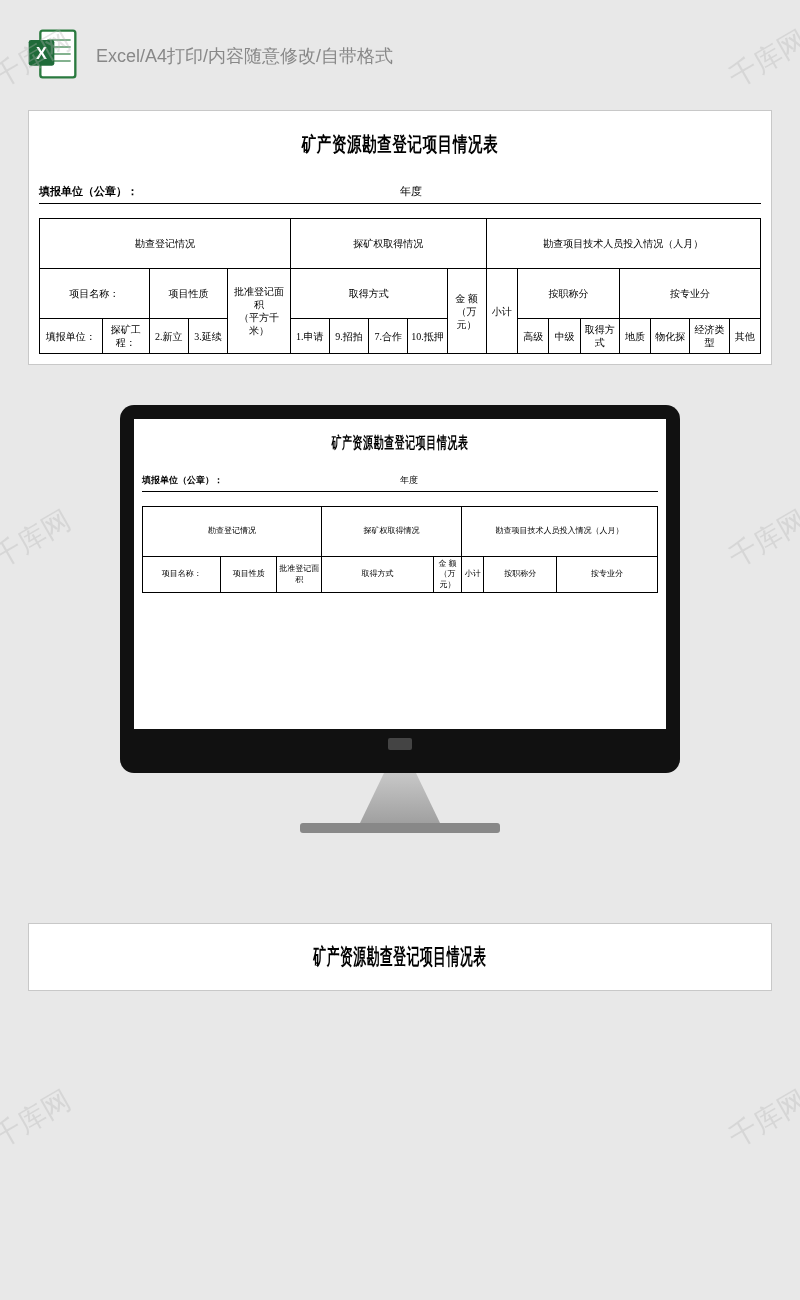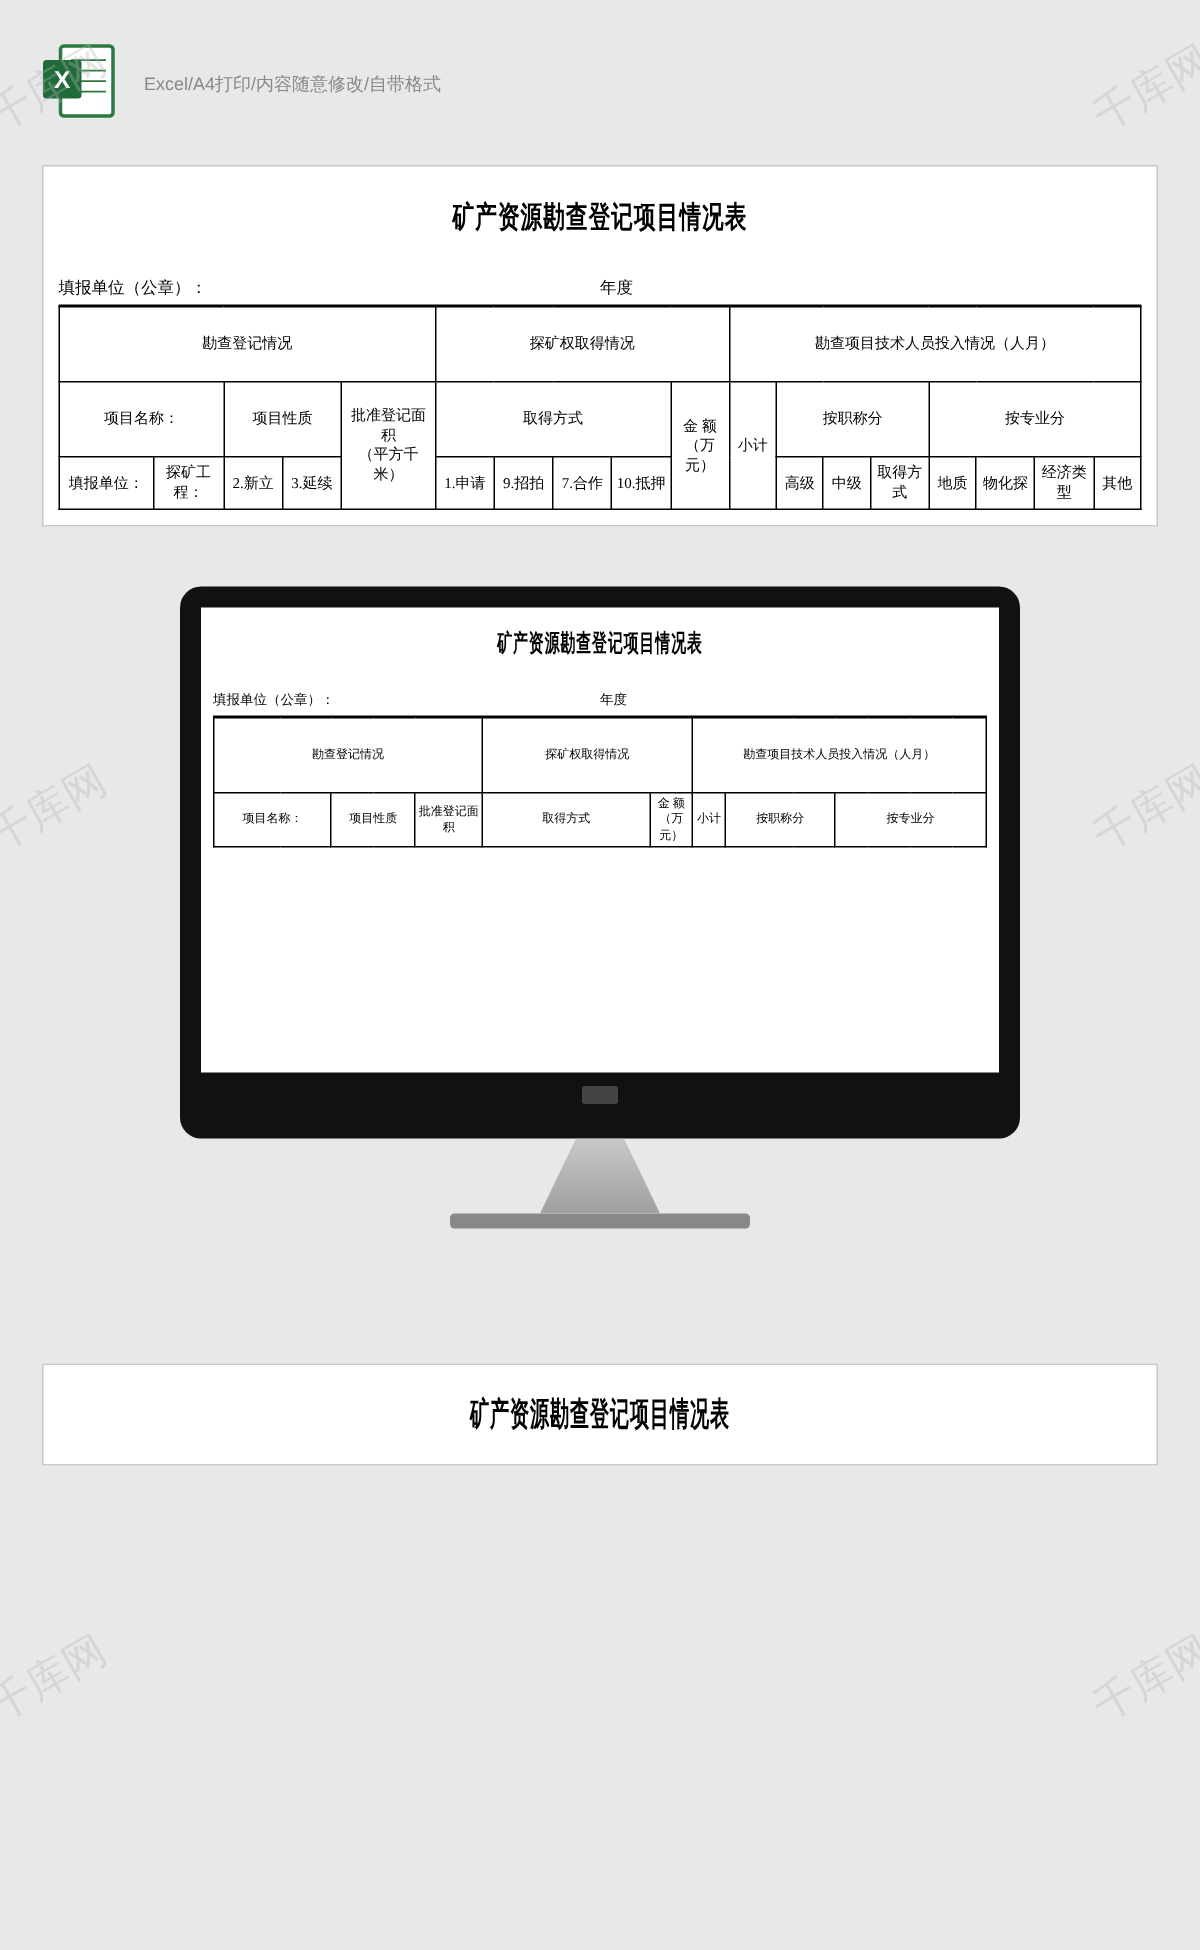--- a/index.html
+++ b/index.html
@@ -36,21 +36,21 @@
     width: 56px; height: 56px;
   }
   .title-block { }
   .main-title {
     font-size: 36px;
     font-weight: 500;
     color: #333;
     font-family: "Microsoft YaHei", sans-serif;
   }
   .subtitle {
-    font-size: 12px;
+    font-size: 18px;
     color: #888;
     margin-top: 4px;
     font-family: "Microsoft YaHei", sans-serif;
   }
 
   
   .card {
     background: #fff;
     border: 1px solid #c8c8c8;
     margin: 10px 28px 40px 28px;
@@ -63,28 +63,29 @@
     padding: 10px 0 20px 0;
     letter-spacing: 1px;
     transform: scaleX(0.72);
   }
   .meta-row {
     display: flex;
     font-size: 11px;
     border-bottom: 1px solid #000;
     padding: 6px 0 4px 0;
   }
-  .meta-row .left { flex: 1; }
+  .meta-row .left { flex: 1; font-weight: bold; }
   .meta-row .right { flex: 1; }
 
   table.form {
     width: 100%;
     border-collapse: collapse;
     font-size: 10px;
     table-layout: fixed;
+    margin-top: 14px;
   }
   table.form th, table.form td {
     border: 1px solid #000;
     text-align: center;
     vertical-align: middle;
     padding: 4px 1px;
     word-break: break-all;
     line-height: 1.3;
   }
   table.form th { font-weight: 400; }

